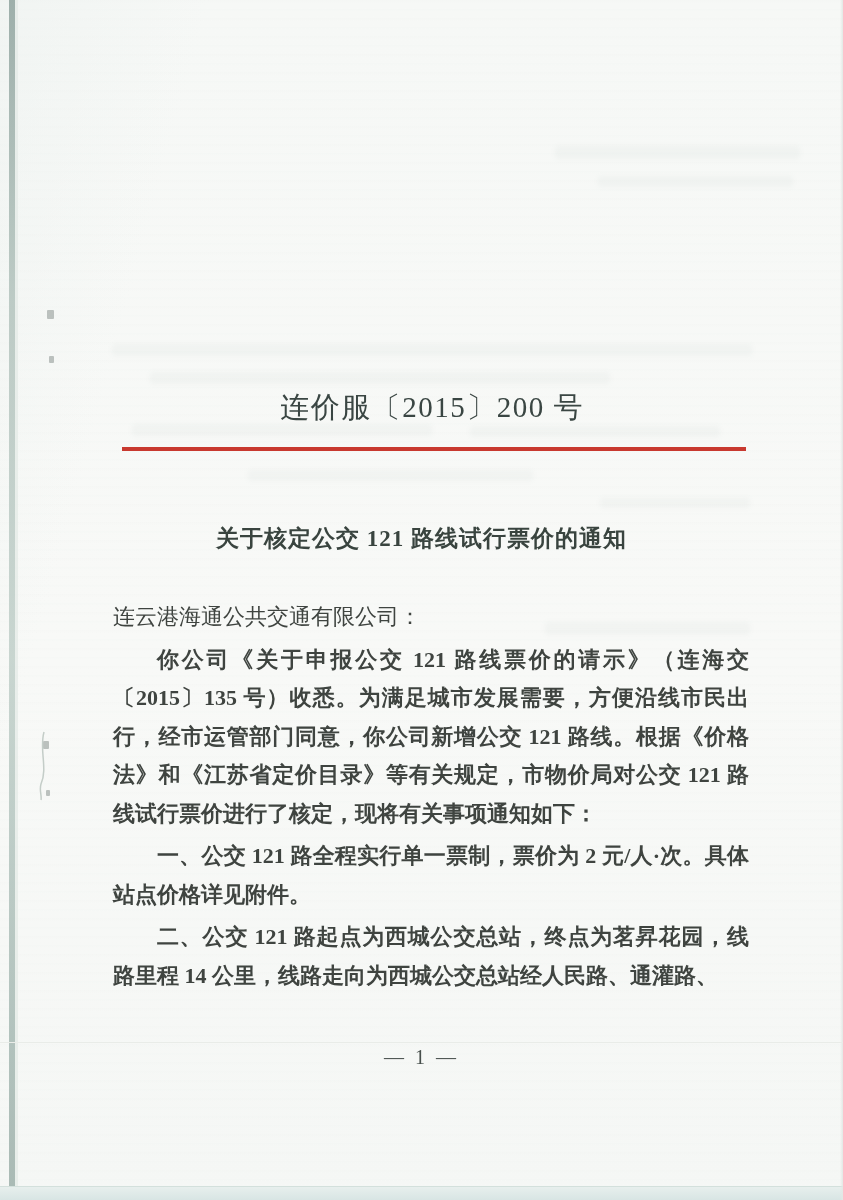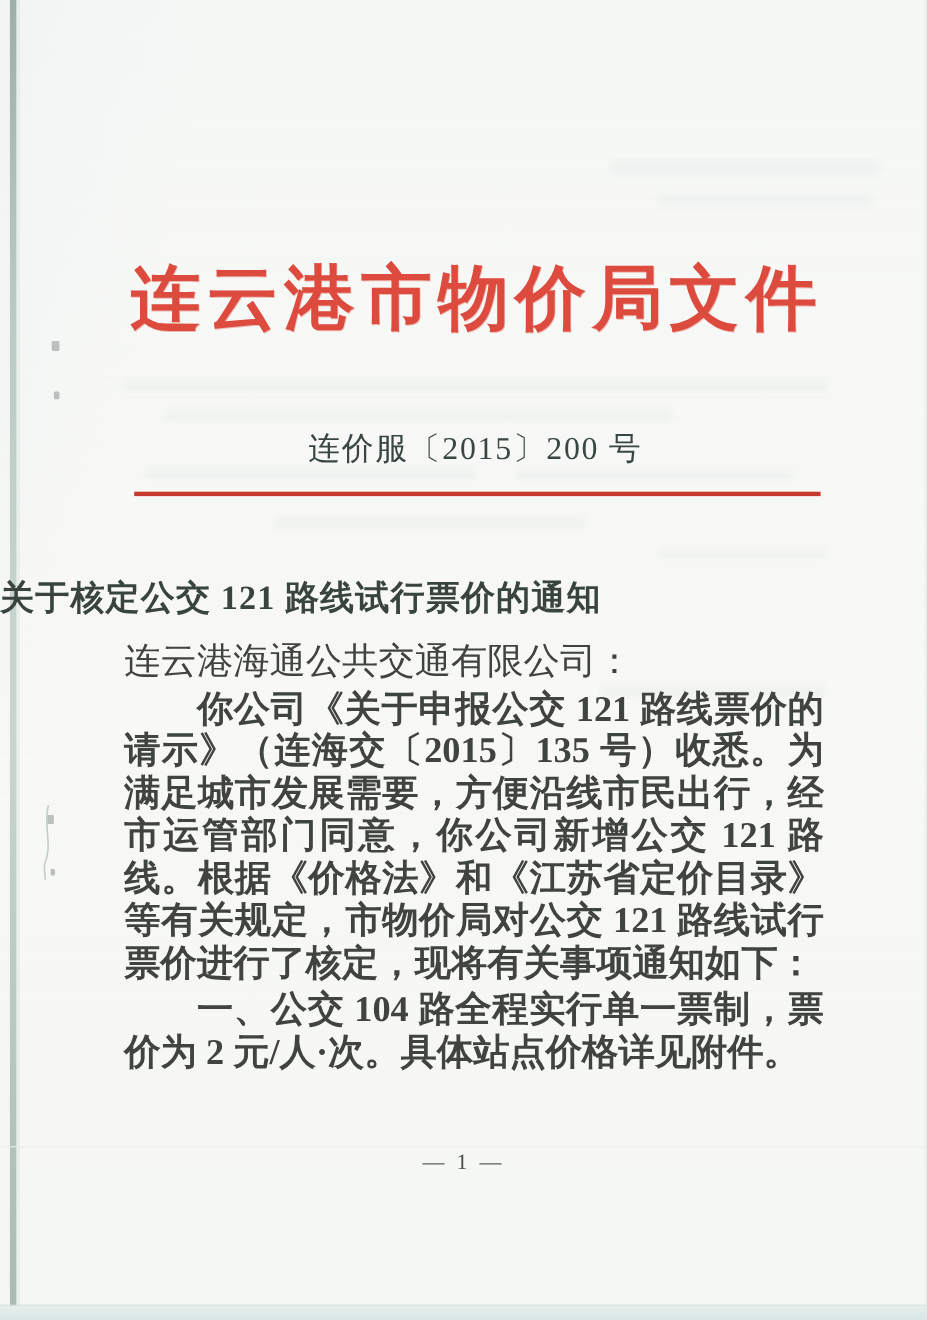--- a/index.html
+++ b/index.html
@@ -89,31 +89,32 @@
   .red-rule {
     position: absolute;
     top: 447px; left: 122px;
     width: 624px; height: 4px;
     background: var(--rule-red, #c8392f);
   }
   .doc-title {
     position: absolute;
     top: 523px; left: 0; right: 0;
     margin: 0;
-    font-size: 31px;
+    text-align: center;
+    font-size: 23px;
     font-weight: bold;
     letter-spacing: 1px;
     color: var(--title-text, #39443f);
     white-space: nowrap;
   }
   .doc-body {
     position: absolute;
-    top: 583px; left: 113px;
+    top: 598px; left: 113px;
     width: 636px;
-    font-size: 33px;
+    font-size: 22px;
     line-height: 38.5px;
     color: var(--body-text, #3f4440);
     text-align: justify;
   }
   .doc-body p { margin: 0; }
   .doc-body p.para { text-indent: 2em; margin-top: 4px; font-weight: bold; }
   .footer-line {
     position: absolute;
     top: 1042px; left: 0;
     width: 100%; height: 1px;
@@ -149,30 +150,30 @@
   <div class="ghost" style="left:545px; top:622px; width:205px; height:13px;"></div>
 
   <div class="speck" style="left:47px; top:310px; width:7px; height:9px;"></div>
   <div class="speck" style="left:49px; top:356px; width:5px; height:7px;"></div>
   <div class="speck" style="left:43px; top:741px; width:6px; height:8px;"></div>
   <div class="speck" style="left:46px; top:790px; width:4px; height:6px;"></div>
   <svg class="squiggle" width="16" height="72" viewBox="0 0 16 72">
     <path d="M8,2 C3,20 12,38 5,54 C3,60 6,66 5,70" stroke="#c4cdc8" stroke-width="1.5" fill="none"></path>
   </svg>
 
-  <h1 class="org-title">连云港市物价局文件</h1>
 
   <div class="doc-number">连价服〔2015〕200 号</div>
 
   <div class="red-rule"></div>
 
   <h2 class="doc-title">关于核定公交 121 路线试行票价的通知</h2>
 
   <main class="doc-body">
     <p class="salutation">连云港海通公共交通有限公司：</p>
     <p class="para">你公司《关于申报公交 121 路线票价的请示》（连海交〔2015〕135 号）收悉。为满足城市发展需要，方便沿线市民出行，经市运管部门同意，你公司新增公交 121 路线。根据《价格法》和《江苏省定价目录》等有关规定，市物价局对公交 121 路线试行票价进行了核定，现将有关事项通知如下：</p>
-    <p class="para">一、公交 104 路全程实行单一票制，票价为 2 元/人·次。具体站点价格详见附件。</p>
+    <p class="para">一、公交 121 路全程实行单一票制，票价为 2 元/人·次。具体站点价格详见附件。</p>
+    <p class="para">二、公交 121 路起点为西城公交总站，终点为茗昇花园，线路里程 14 公里，线路走向为西城公交总站经人民路、通灌路、</p>
   </main>
 
   <div class="footer-line"></div>
   <div class="page-number">— 1 —</div>
 
 </div>
 
 </body></html>

